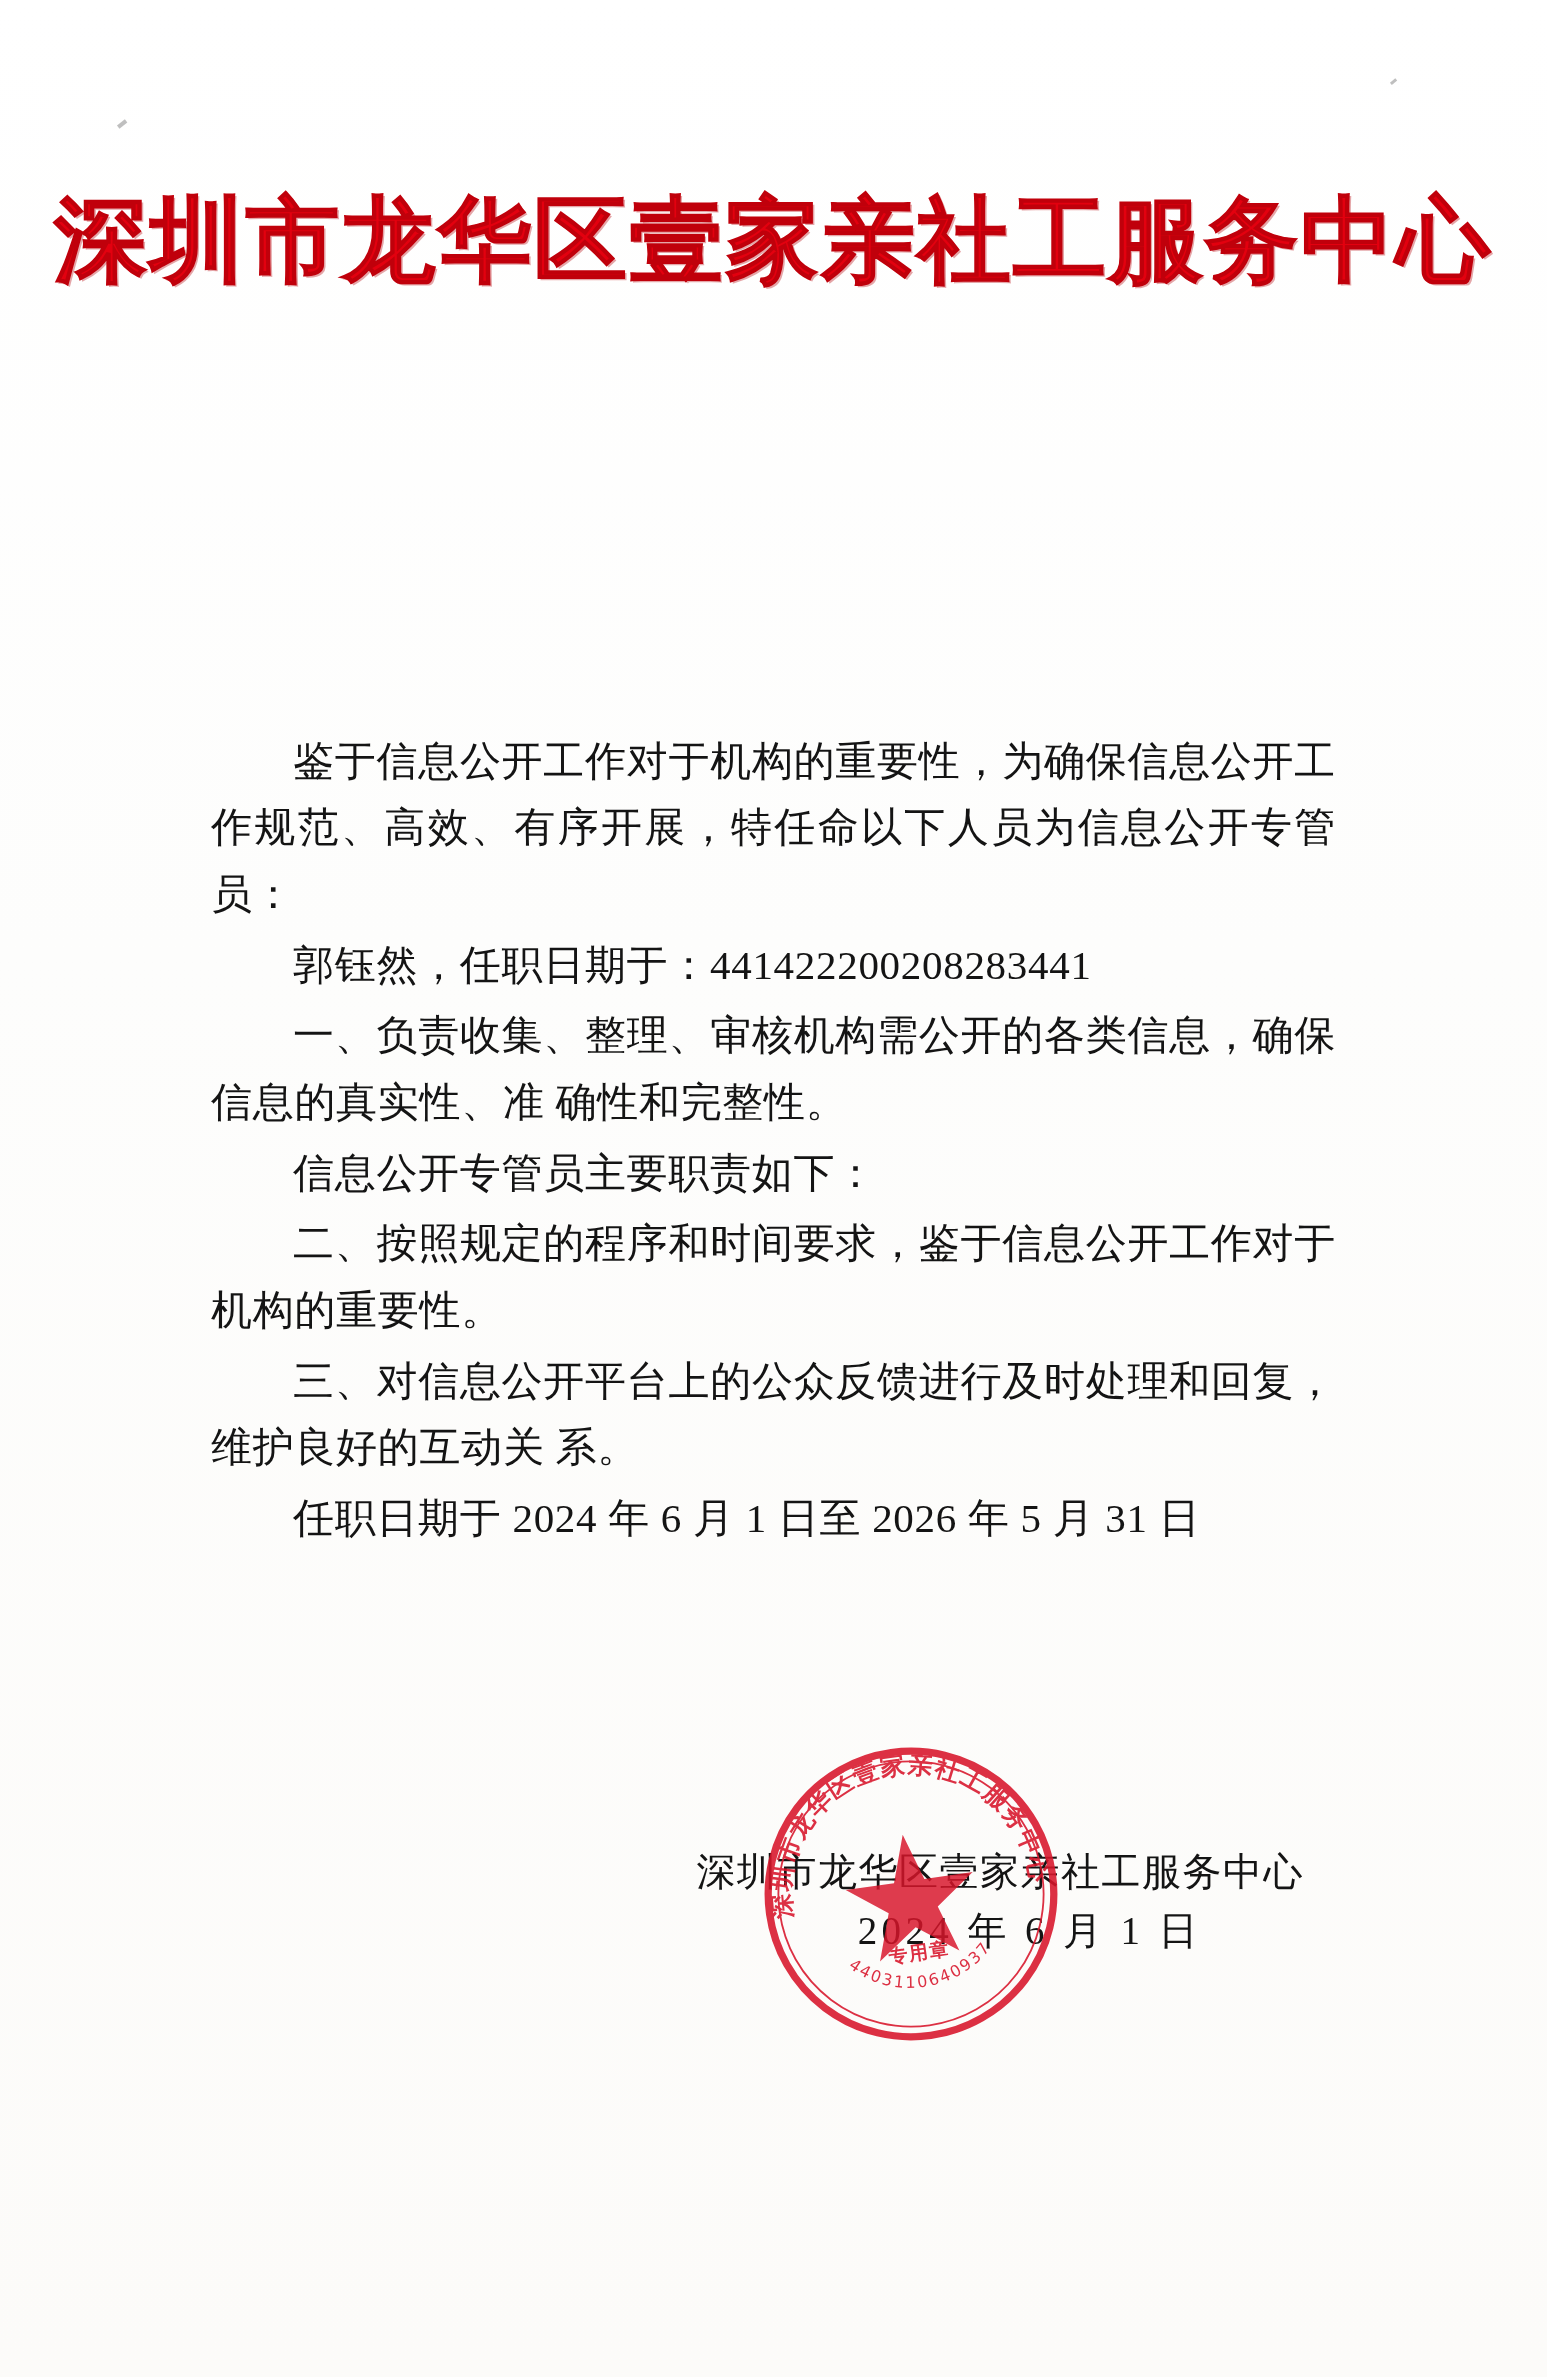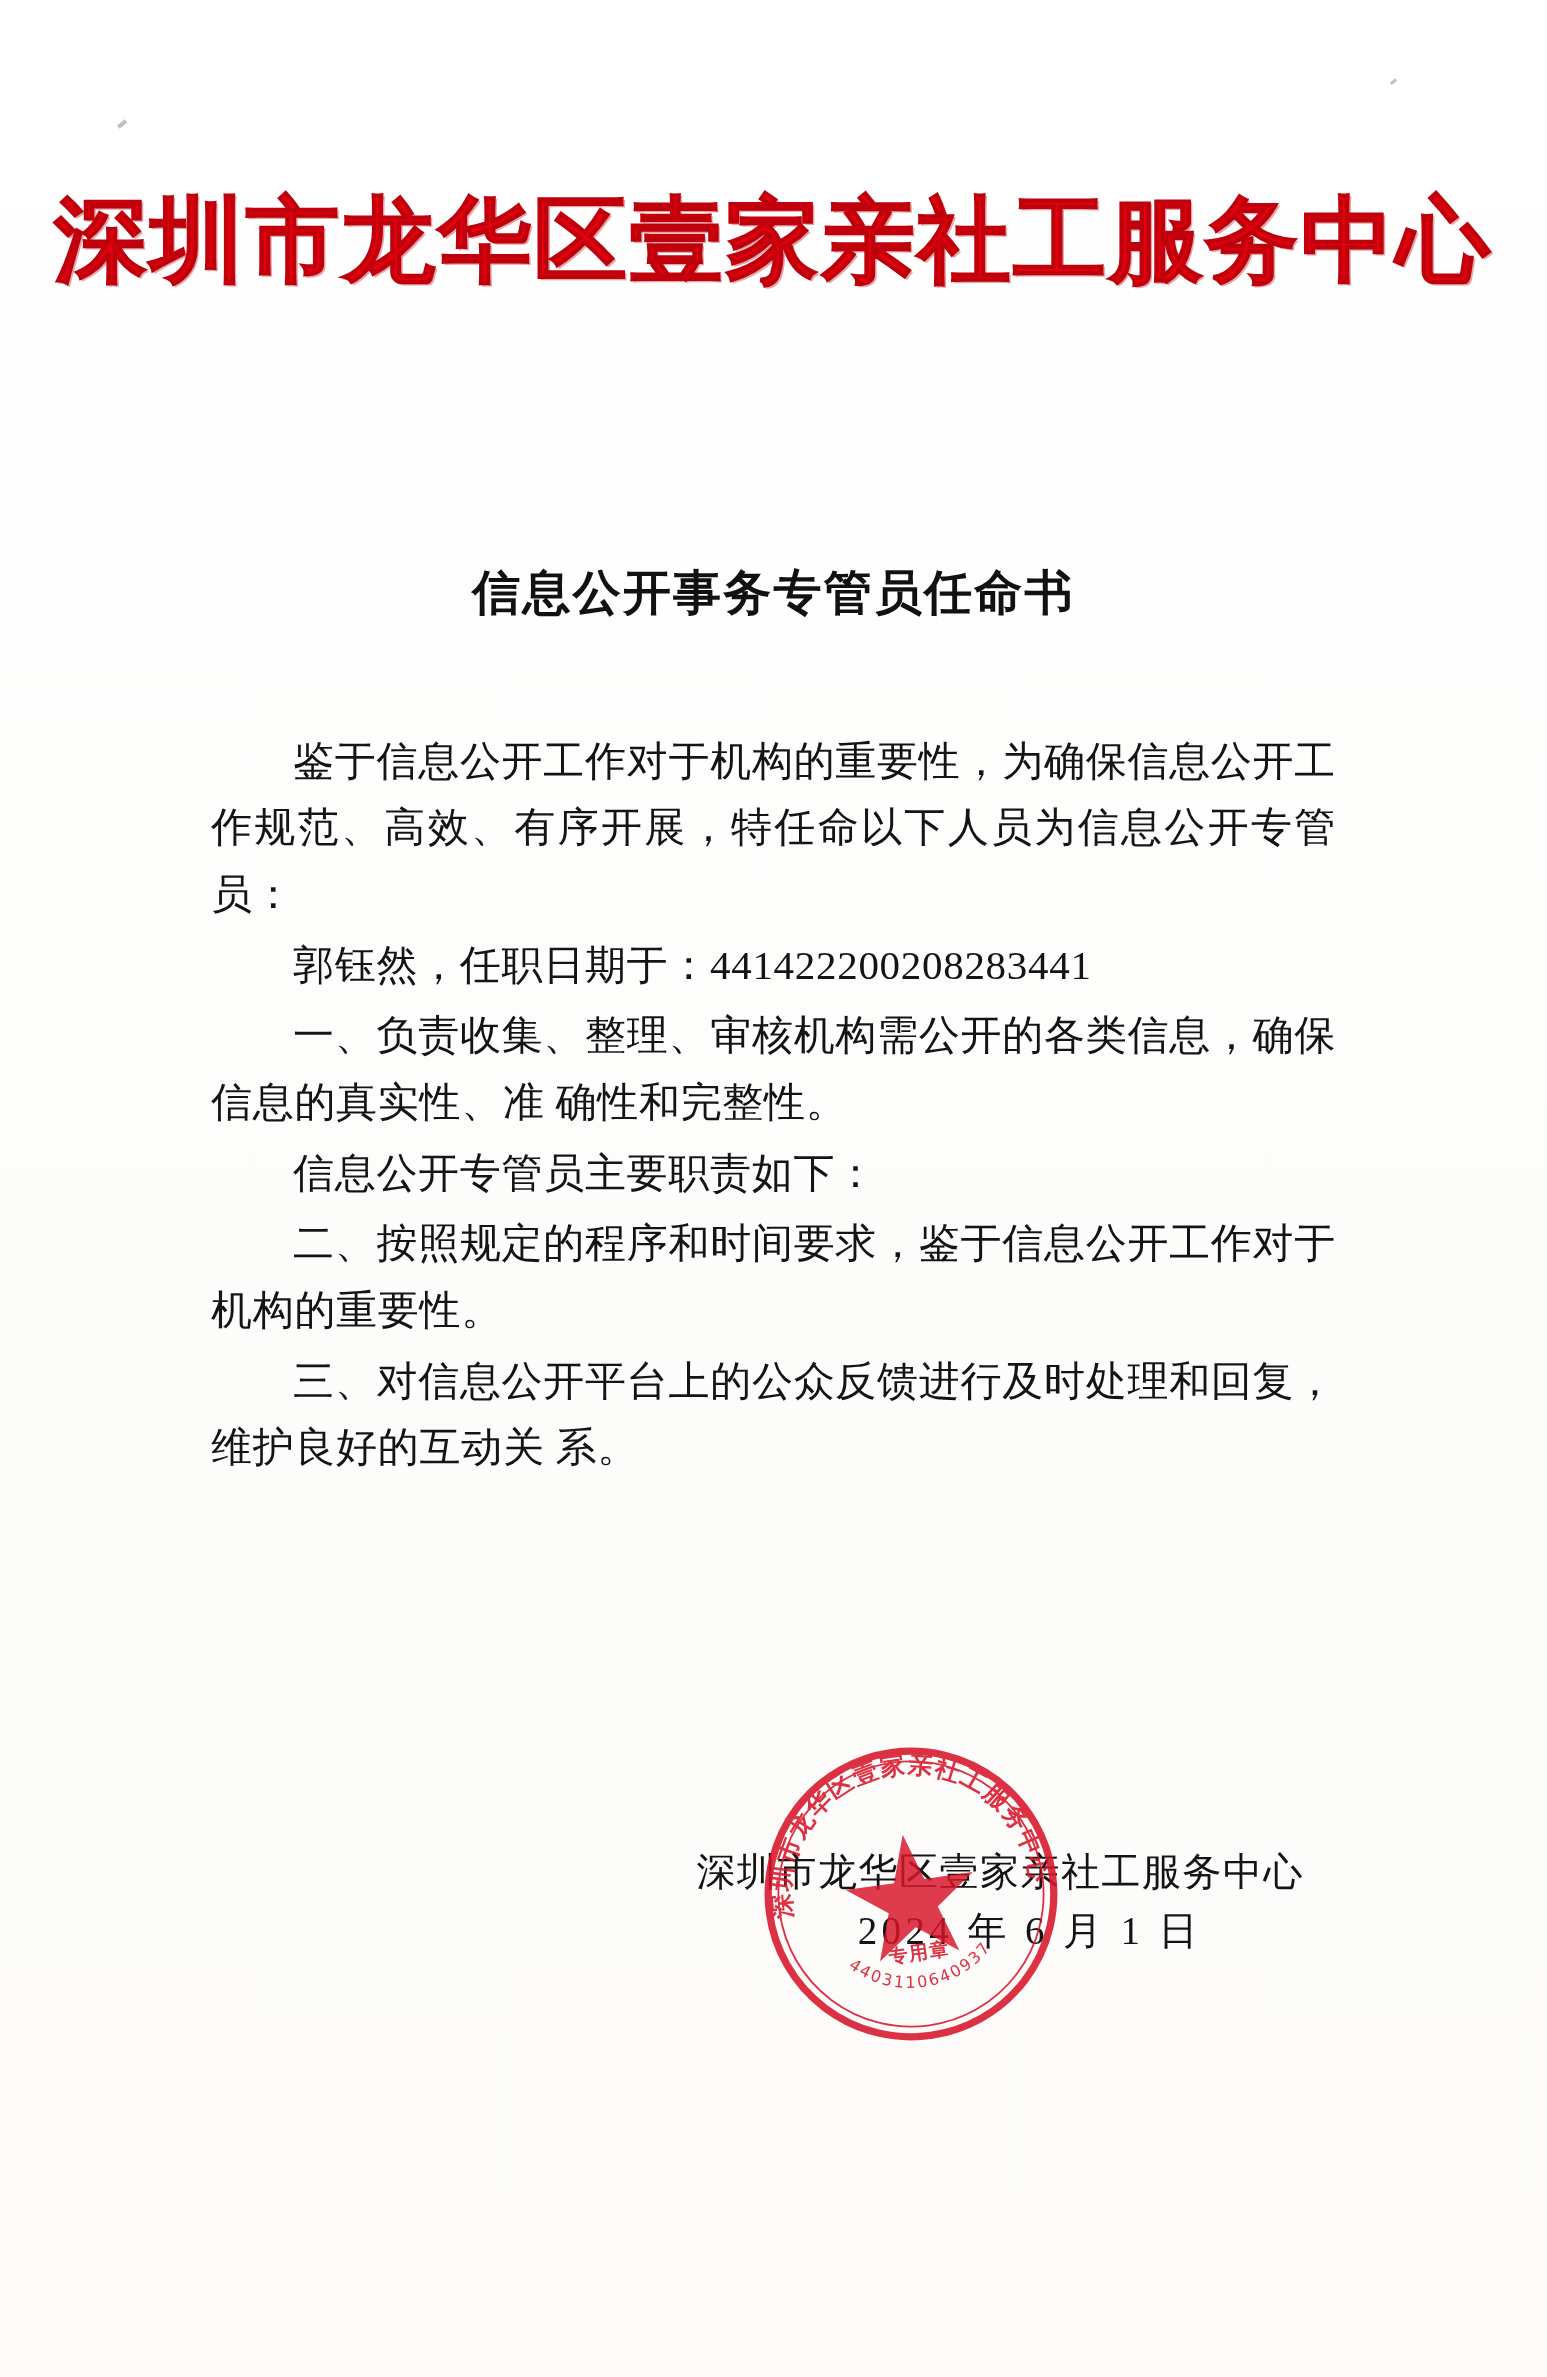--- a/index.html
+++ b/index.html
@@ -138,29 +138,29 @@
 <body>
 
 <div class="page">
   <div class="paper-tint"></div>
 
   <div class="speck" style="left:117px;top:122px;width:10.2px;height:3.6px;transform:rotate(-38deg);"></div>
   <div class="speck" style="left:1390px;top:80px;width:7.3px;height:2.9px;transform:rotate(-40deg);"></div>
 
   <div class="letterhead">深圳市龙华区壹家亲社工服务中心</div>
 
-  <div class="doc-title">信息公开事务专管员任命书</div>
 
   <div class="body-block">
     <p class="para">鉴于信息公开工作对于机构的重要性，为确保信息公开工作规范、高效、有序开展，特任命以下人员为信息公开专管员：</p>
     <p class="para">郭钰然，任职日期于：441422200208283441</p>
     <p class="para">一、负责收集、整理、审核机构需公开的各类信息，确保信息的真实性、准 确性和完整性。</p>
     <p class="para">信息公开专管员主要职责如下：</p>
     <p class="para">二、按照规定的程序和时间要求，鉴于信息公开工作对于机构的重要性。</p>
     <p class="para">三、对信息公开平台上的公众反馈进行及时处理和回复，维护良好的互动关 系。</p>
+    <p class="para">任职日期于 2024 年 6 月 1 日至 2026 年 5 月 31 日</p>
   </div>
 
   <div class="sign-block">
     <span class="sign-line">深圳市龙华区壹家亲社工服务中心</span>
     <span class="sign-line date">2024 年 6 月 1 日</span>
   </div>
 
   <div class="seal">
     <svg width="306" height="306" viewBox="0 0 420 420" aria-hidden="true">
       <g transform="rotate(-8 210 210)" opacity="0.88">

